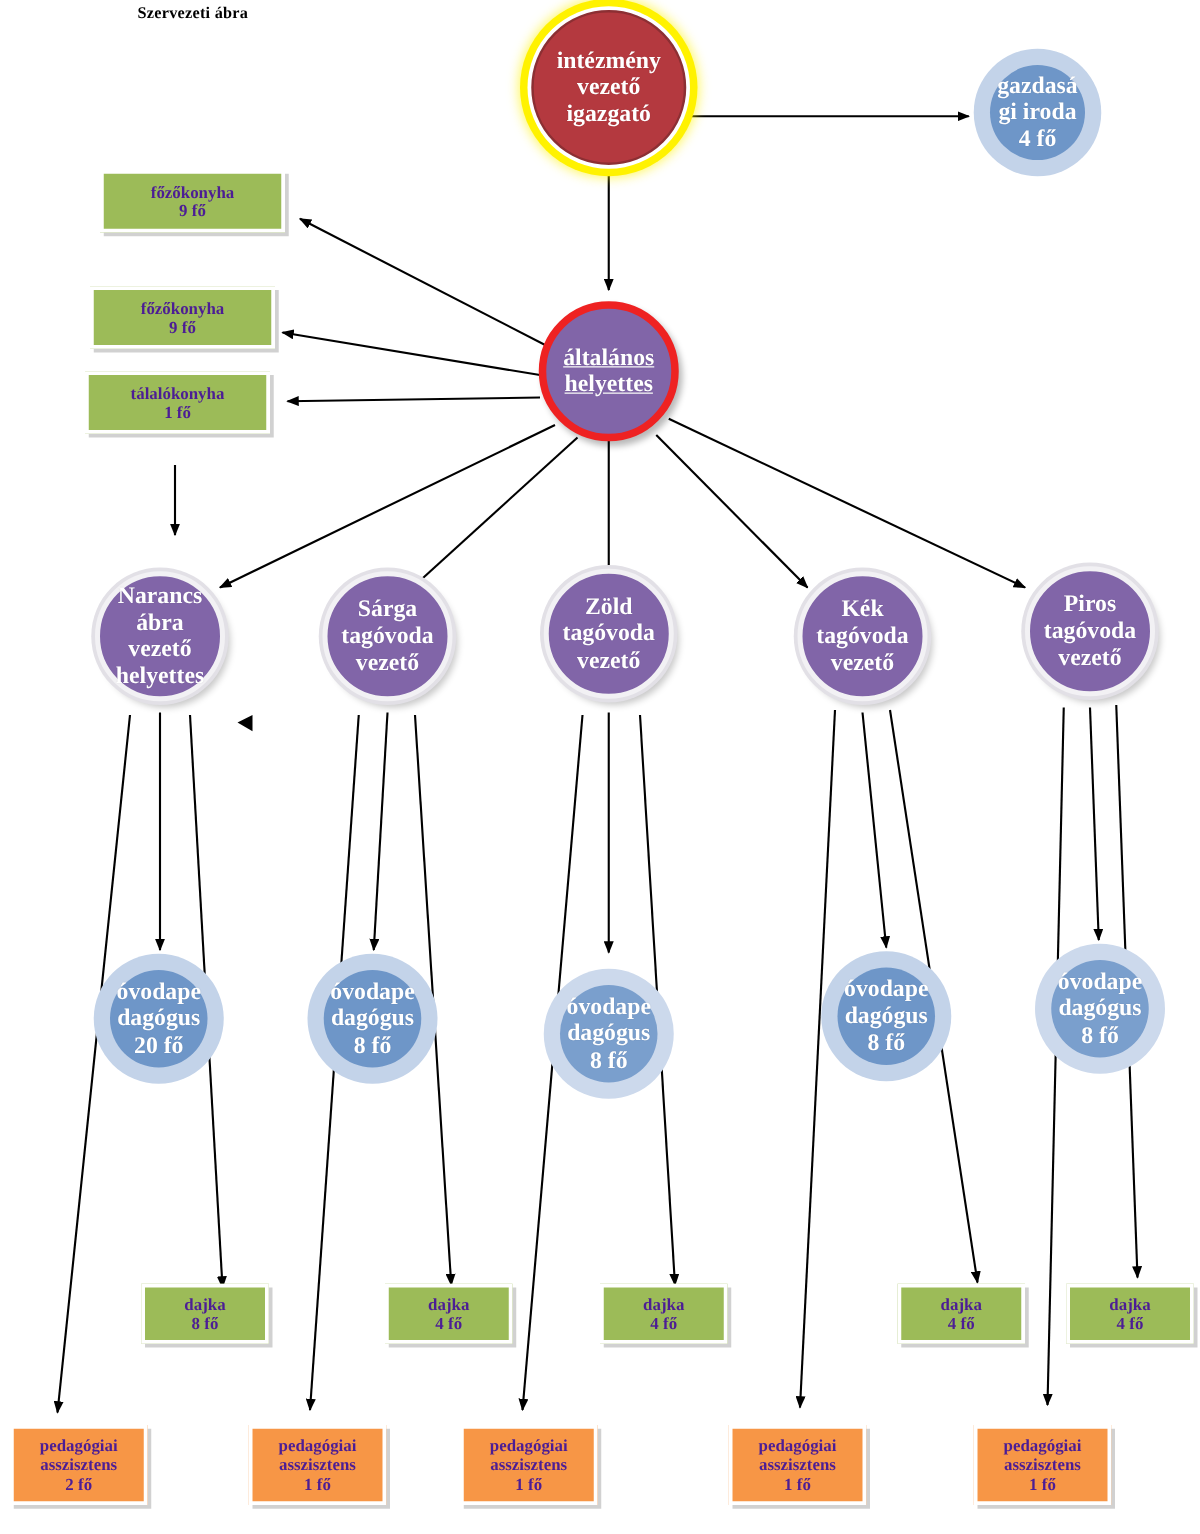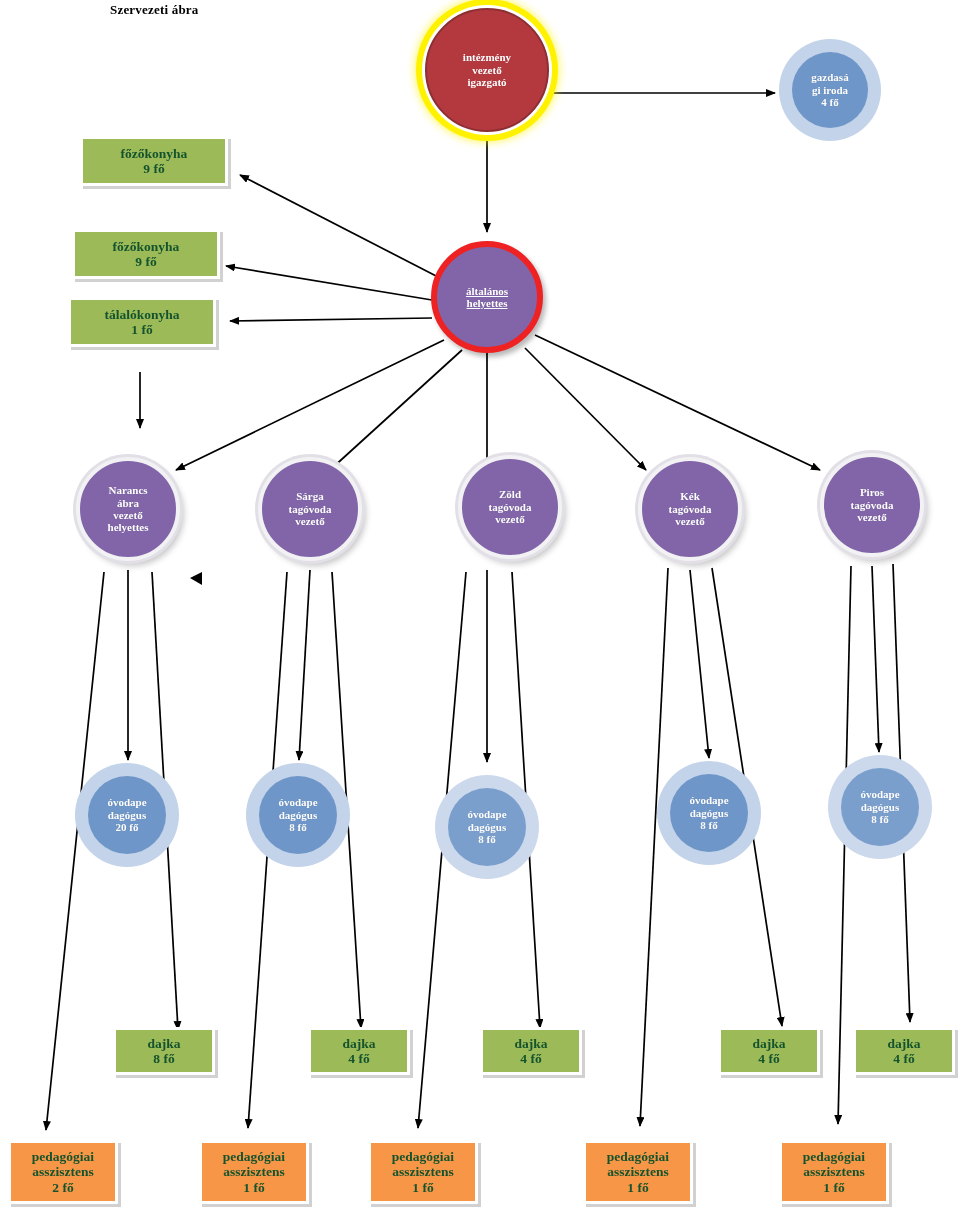--- a/index.html
+++ b/index.html
@@ -45,37 +45,37 @@
     line-height:1.13;
   }
   .node .lbl{display:block;}
 
   
   .rect{
     border:3px solid #ffffff;
     box-shadow:3px 3px 0 0 rgba(0,0,0,0.18);
     font-weight:bold;
     font-size:13.5px;
-    color:#14532d;
+    color:#4c1d95;
   }
   .rect.green{
     background:#9cbb58;
     border-color:#ffffff;
   }
   .rect.orange{
     background:#f79646;
     border-color:#ffffff;
   }
 
   
   .circ{
     border-radius:50%;
     color:#ffffff;
     font-weight:bold;
-    font-size:11px;
+    font-size:19px;
     text-shadow:0 0 1px rgba(0,0,0,0.15);
   }
   
   .circ.red{
     background:#b4393f;
     border:2px solid #8c2f33;
     box-shadow:
       0 0 0 3px #ffffff,
       0 0 0 9px #fff200,
       0 0 9px 10px rgba(255,242,0,0.65);
@@ -212,21 +212,21 @@
   </div>
 
   <div class="node circ purple" style="left:258px; top:457px; width:104px; height:104px;">
     <div>
       <span class="lbl">Sárga</span>
       <span class="lbl">tagóvoda</span>
       <span class="lbl">vezető</span>
     </div>
   </div>
 
-  <div class="node circ purple" style="left:458px; top:455px; width:104px; height:104px;">
+  <div class="node circ purple" style="left:435px; top:455px; width:104px; height:104px;">
     <div>
       <span class="lbl">Zöld</span>
       <span class="lbl">tagóvoda</span>
       <span class="lbl">vezető</span>
     </div>
   </div>
 
   <div class="node circ purple" style="left:638px; top:457px; width:104px; height:104px;align-items:center;">
     <div>
       <span class="lbl">Kék</span>

